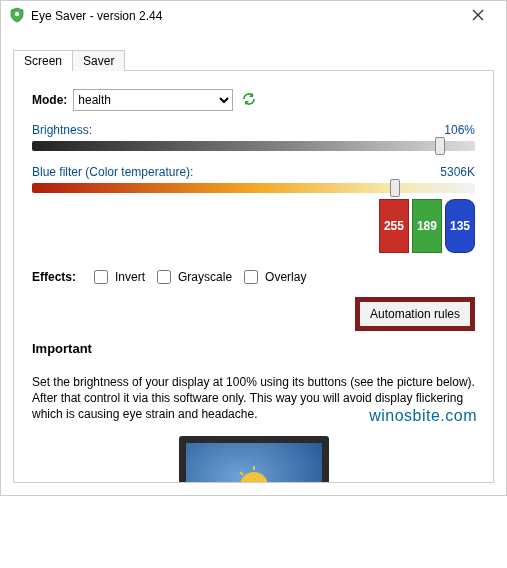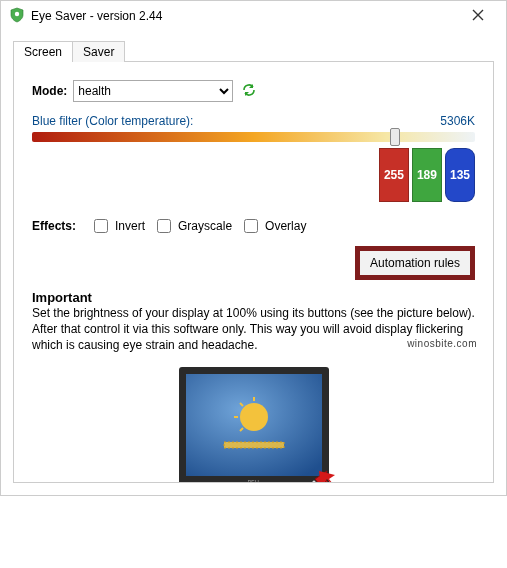--- a/index.html
+++ b/index.html
@@ -30,21 +30,21 @@
   .titlebar .close {
     width: 40px;
     text-align: center;
     font-size: 14px;
     cursor: pointer;
   }
   .tabrow {
     display: flex;
     align-items: flex-end;
     height: 24px;
-    margin: 7px 12px 0 12px;
+    margin: 16px 12px 0 12px;
   }
   .tab {
     padding: 3px 10px;
     border: 1px solid #ccc;
     border-bottom: none;
     background: #f7f7f7;
     cursor: pointer;
     margin-right: -1px;
     position: relative;
   }
@@ -128,26 +128,26 @@
   .effects-row label { display: flex; align-items: center; gap: 4px; cursor: pointer; }
   .automation-row { display: flex; justify-content: flex-end; margin-bottom: 10px; }
   button.automation {
     padding: 5px 10px;
     border: 5px solid #7f1d1d;
     background: #f2f2f2;
     cursor: pointer;
     font-size: 12px;
   }
   .important-h { font-weight: bold; font-size: 13px; margin-top: 6px; }
-  .important-text { margin-top: 0; line-height: 1.35; }
+  .important-text { margin-top: 18px; line-height: 1.35; }
   .watermark {
     position: absolute;
     right: 30px;
-    color: #404040;
-    font-size: 10px;
+    color: #0369a1;
+    font-size: 16px;
     letter-spacing: 0.5px;
     pointer-events: none;
     margin-top: -16px;
   }
   .monitor-wrap {
     display: flex;
     justify-content: center;
     margin-top: 8px;
     position: relative;
   }
@@ -197,20 +197,29 @@
       <span class="refresh-icon">
         <svg width="16" height="16" viewBox="0 0 16 16">
           <path d="M3 8a5 5 0 0 1 9-3" fill="none" stroke="#2aa12a" stroke-width="1.6"></path>
           <path d="M12 2 L12 6 L8 6 Z" fill="#2aa12a"></path>
           <path d="M13 8a5 5 0 0 1-9 3" fill="none" stroke="#2aa12a" stroke-width="1.6"></path>
           <path d="M4 14 L4 10 L8 10 Z" fill="#2aa12a"></path>
         </svg>
       </span>
     </div>
 
+    <div class="slider-block">
+      <div class="slider-head">
+        <span>Brightness:</span>
+        <span>106%</span>
+      </div>
+      <div class="slider-track track-brightness">
+        <div class="slider-thumb" style="left:92%"></div>
+      </div>
+    </div>
 
     <div class="slider-block">
       <div class="slider-head">
         <span>Blue filter (Color temperature):</span>
         <span>5306K</span>
       </div>
       <div class="slider-track track-blue">
         <div class="slider-thumb" style="left:82%"></div>
       </div>
       <div class="rgb-row">

